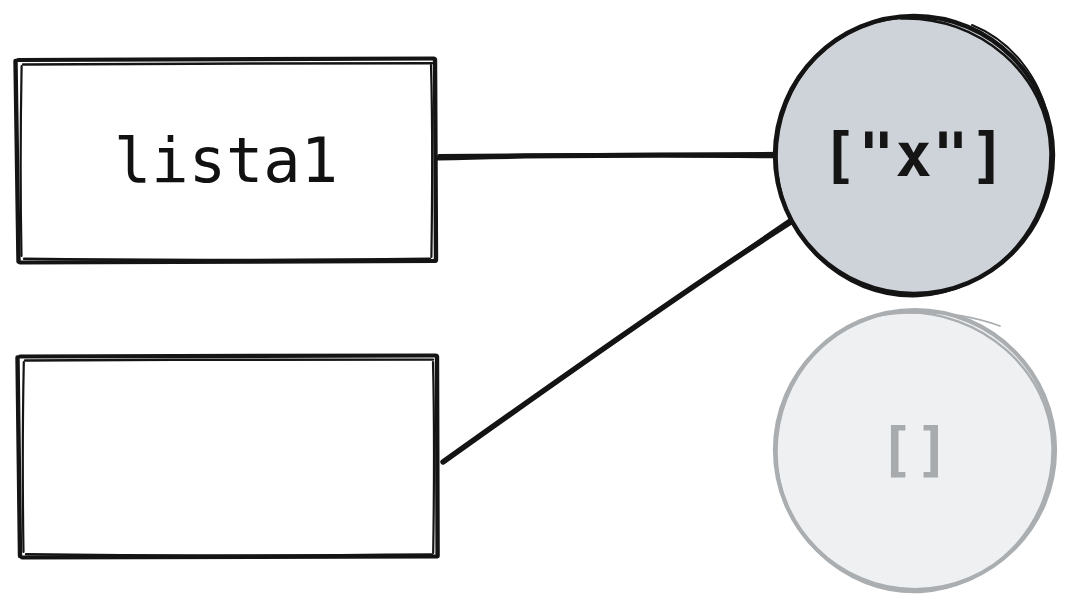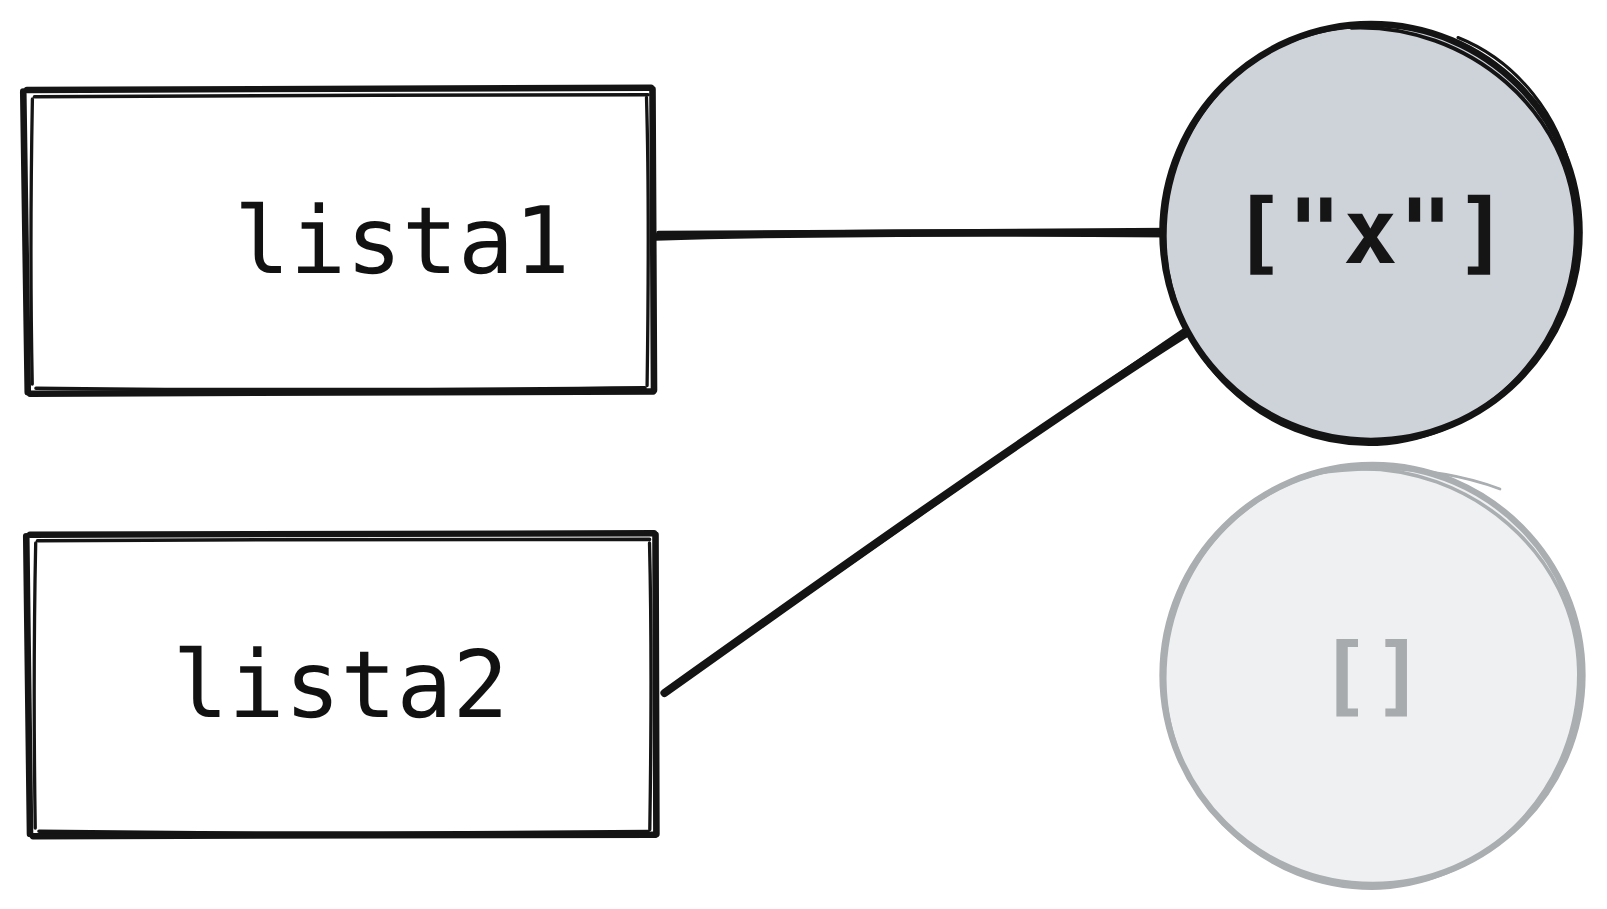--- a/index.html
+++ b/index.html
@@ -40,21 +40,21 @@
     font-size: 62px;
     color: #111111;
     letter-spacing: 0px;
   }
   .node-label {
     font-family: "DejaVu Sans Mono", "Liberation Mono", monospace;
     font-weight: 700;
     font-size: 60px;
     letter-spacing: 1px;
   }
-  #label-box-1 { left: 15px;  top: 58px;  width: 422px; height: 204px; padding-left: 42px; }
+  #label-box-1 { left: 15px;  top: 58px;  width: 422px; height: 204px; }
   #label-box-2 { left: 17px;  top: 355px; width: 420px; height: 202px; }
   #label-node-1 { left: 775px; top: 16px;  width: 278px; height: 278px; color: #151515; }
   #label-node-2 { left: 775px; top: 310px; width: 280px; height: 280px; color: #a8abae; font-size: 58px; }
 </style>
 </head>
 <body>
 
 <div id="canvas">
 
   <svg id="sketch" viewBox="0 0 1071 606" xmlns="http://www.w3.org/2000/svg">
@@ -125,19 +125,18 @@
                C 1054 524, 993 588, 920 592
                C 842 595, 777 531, 776.5 453
                C 776 377, 833 315, 906 311.5" fill="none" stroke="#aaaeb1" stroke-width="2.4" stroke-linecap="round"></path>
       <path d="M868 317 C 918 309, 962 312, 1000 326" fill="none" stroke="#aaaeb1" stroke-width="1.8" stroke-linecap="round"></path>
     </g>
 
   </svg>
 
   <div class="label box-label" id="label-box-1">lista1</div>
 
-  <div class="label box-label" id="label-box-2">lista2</div>
 
   <div class="label node-label" id="label-node-1">["x"]</div>
 
   <div class="label node-label" id="label-node-2">[]</div>
 
 </div>
 
 </body></html>

